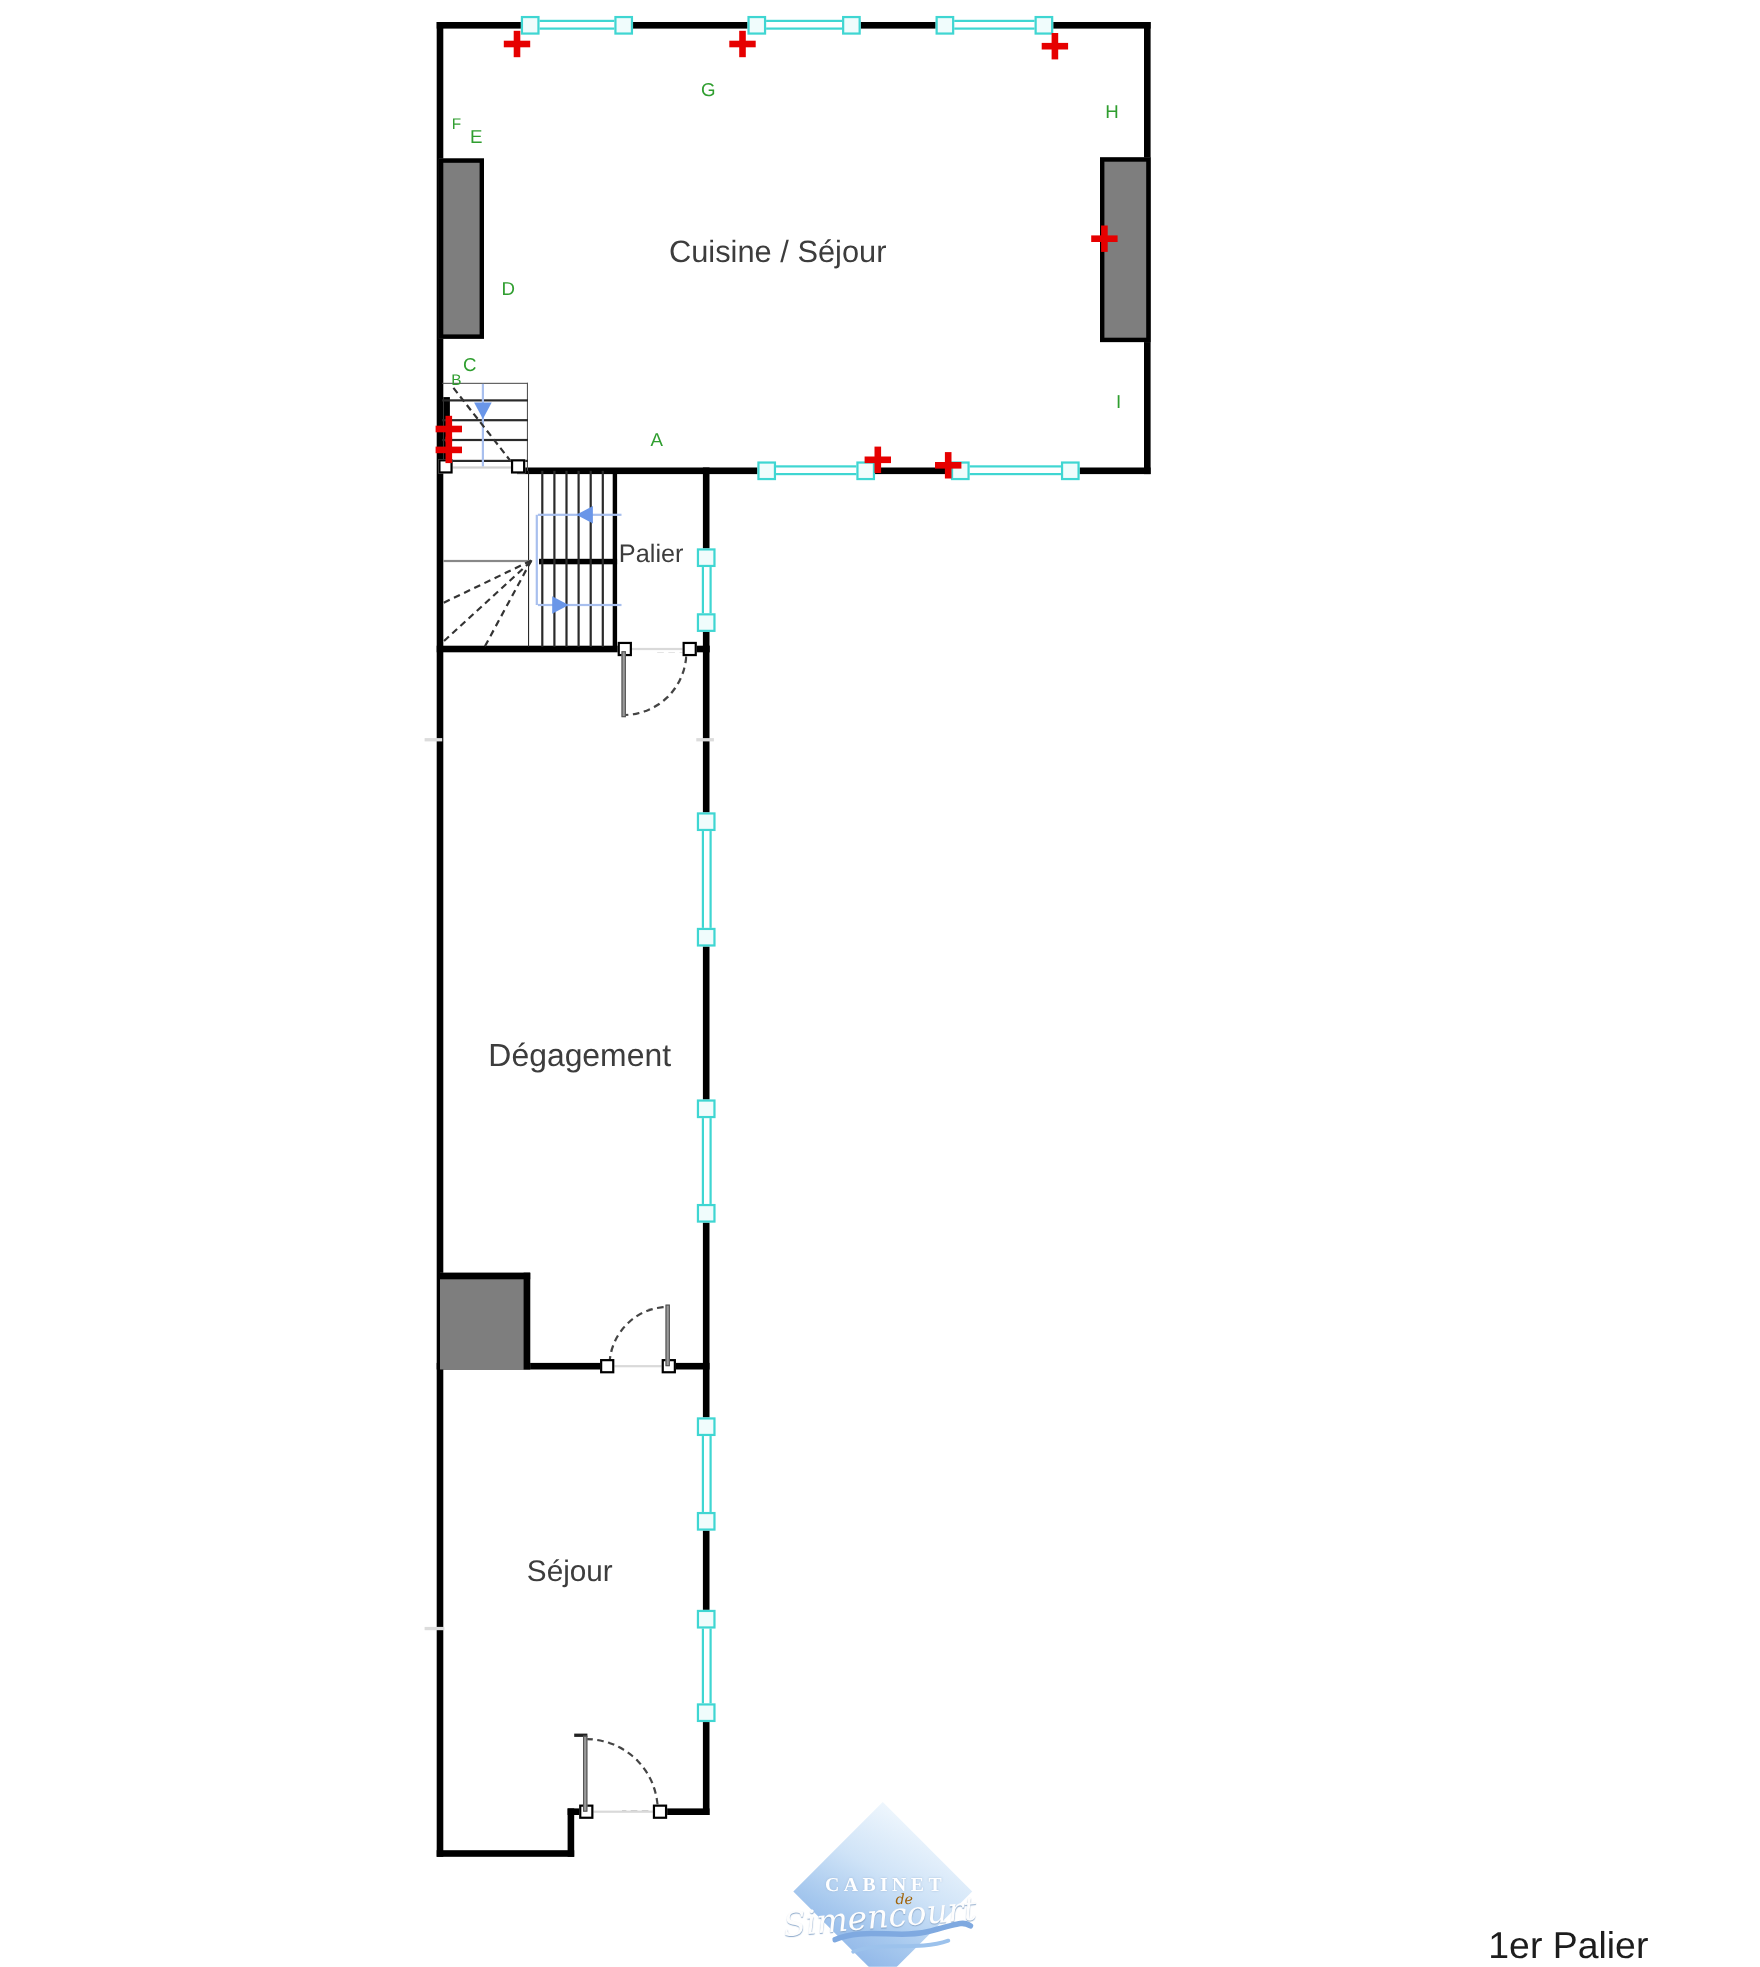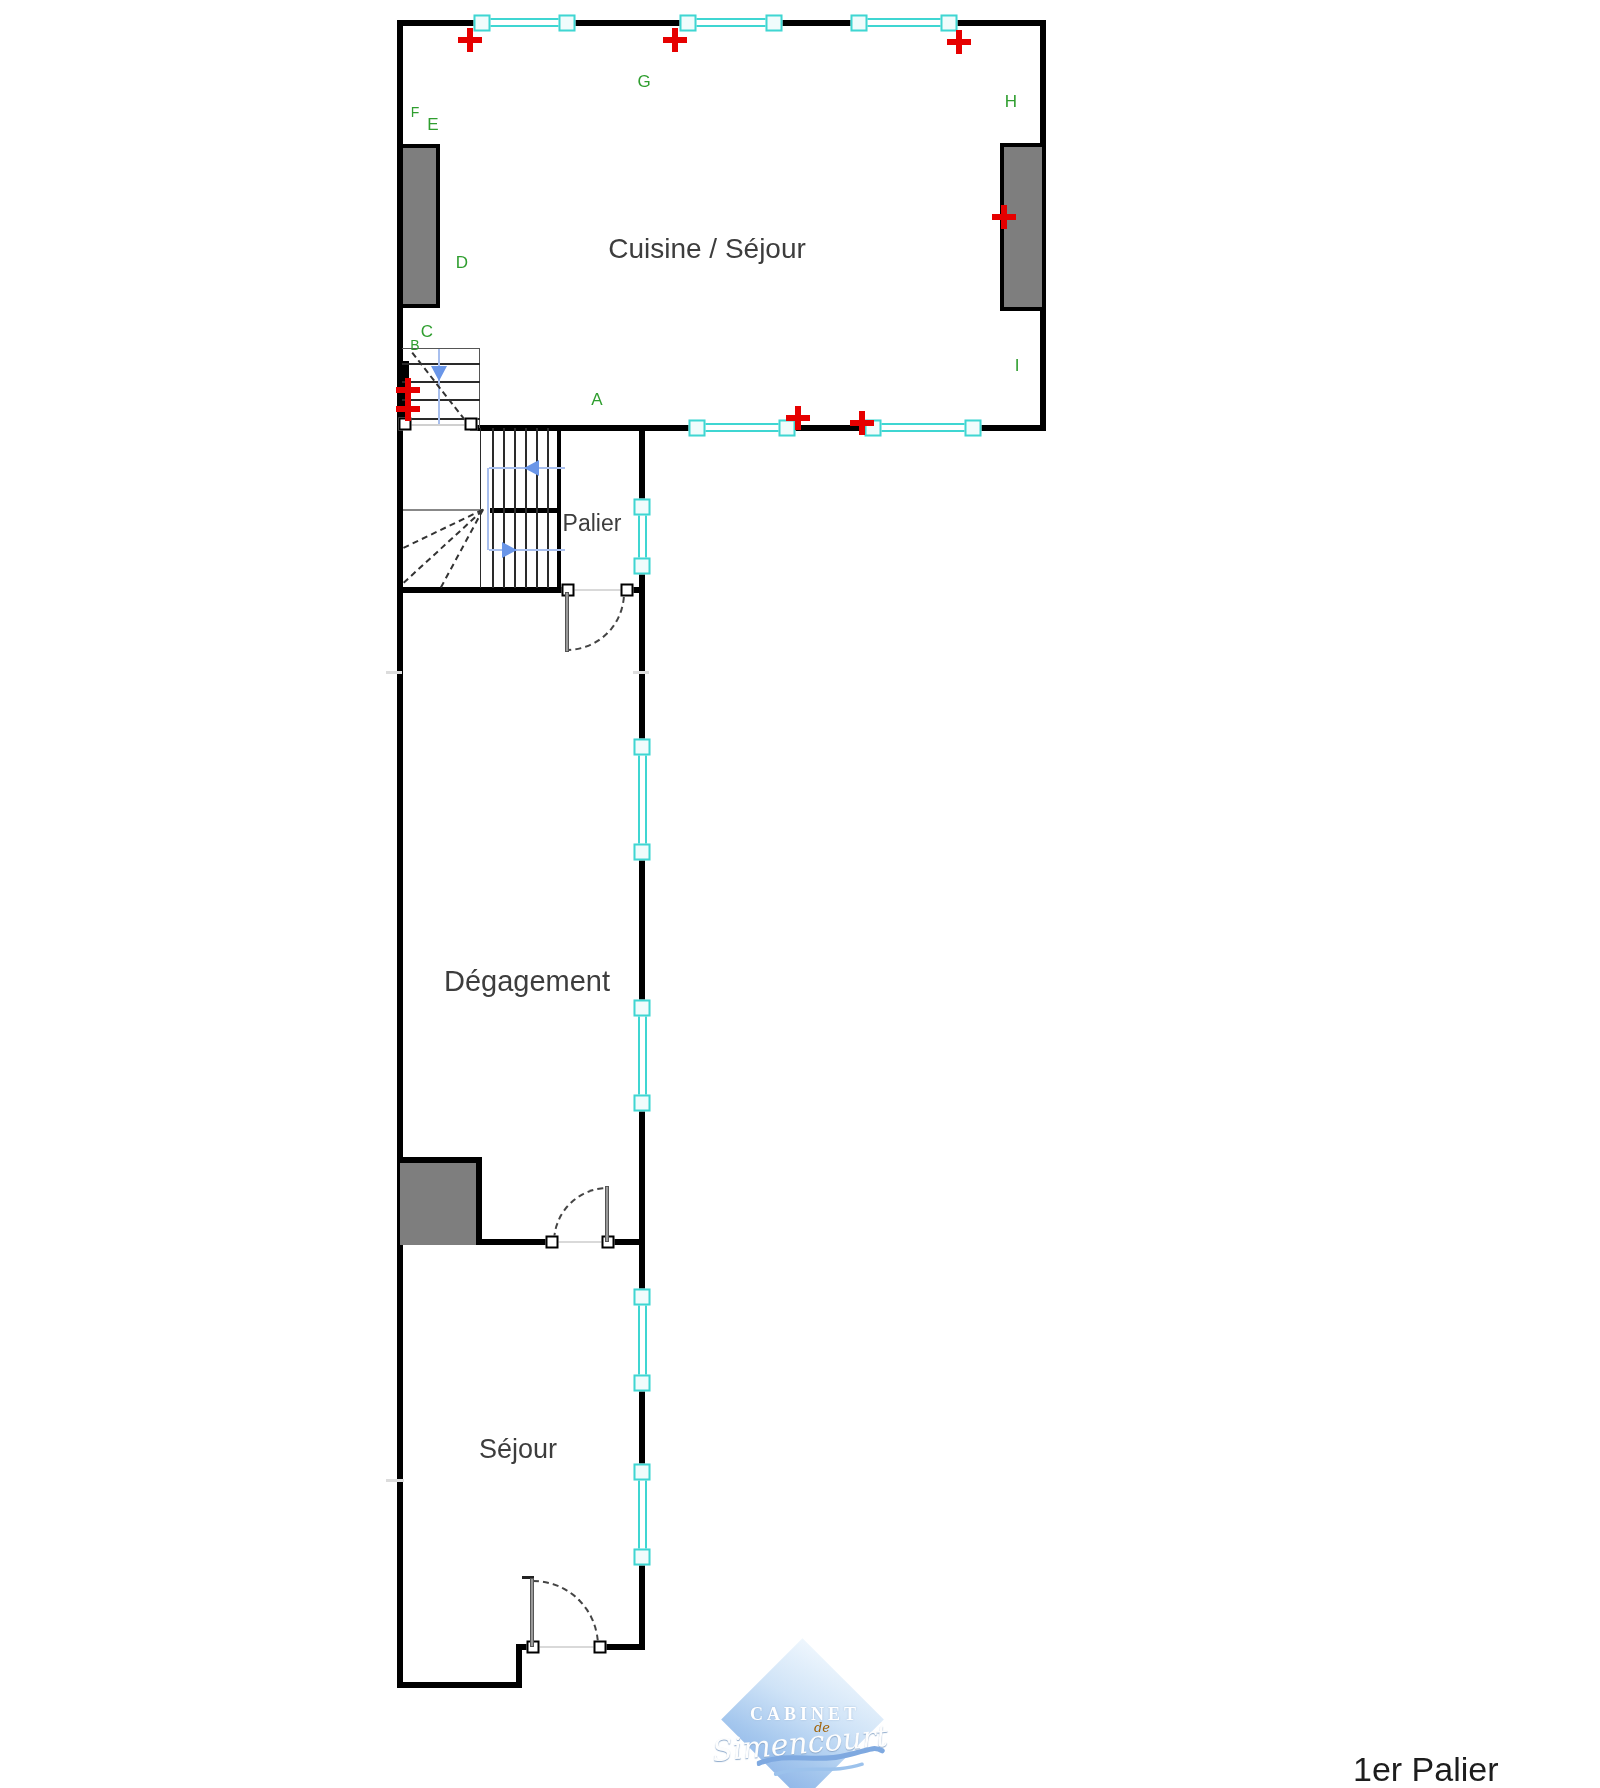--- a/index.html
+++ b/index.html
@@ -18,21 +18,21 @@
         border-right:2px solid var(--window);box-sizing:border-box;z-index:4;}
   .wsq{position:absolute;width:13px;height:13px;background:#f0fcfc;
        border:2px solid var(--window);transform:translate(-50%,-50%);z-index:5;}
   .post{position:absolute;width:9px;height:9px;background:#fff;border:2px solid #000;
         transform:translate(-50%,-50%);z-index:5;}
   .plus{position:absolute;width:24px;height:24px;transform:translate(-50%,-50%);z-index:7;}
   .plus::before{content:"";position:absolute;left:0;top:9px;width:24px;height:6px;background:var(--marker);}
   .plus::after{content:"";position:absolute;left:9px;top:0;width:6px;height:24px;background:var(--marker);}
   .ref{position:absolute;transform:translate(-50%,-50%);color:var(--letter);
        font-size:17px;font-weight:400;z-index:6;}
-  .room-label{position:absolute;transform:translate(-50%,-50%);color:var(--ink);z-index:6;white-space:nowrap;margin-top:20px;}
+  .room-label{position:absolute;transform:translate(-50%,-50%);color:var(--ink);z-index:6;white-space:nowrap;}
   .grayfill{position:absolute;background:var(--fill-gray);box-sizing:border-box;z-index:3;}
   .leaf{position:absolute;width:4px;background:#9a9a9a;border:1px solid #555;box-sizing:border-box;z-index:5;}
   .arc{position:absolute;box-sizing:border-box;z-index:4;}
   .openline{position:absolute;height:2px;background:#d9d9d9;z-index:2;}
   .dashline{position:absolute;border-top:2px dashed #333;transform-origin:0 0;z-index:4;}
   .thinline{position:absolute;background:#2a2a2a;z-index:3;}
   .blueline{position:absolute;background:var(--arrow-light);z-index:5;}
   .tri{position:absolute;width:0;height:0;z-index:6;}
   .tick{position:absolute;background:#dcdcdc;z-index:2;}
   .stairbox{position:absolute;box-sizing:border-box;z-index:3;}

